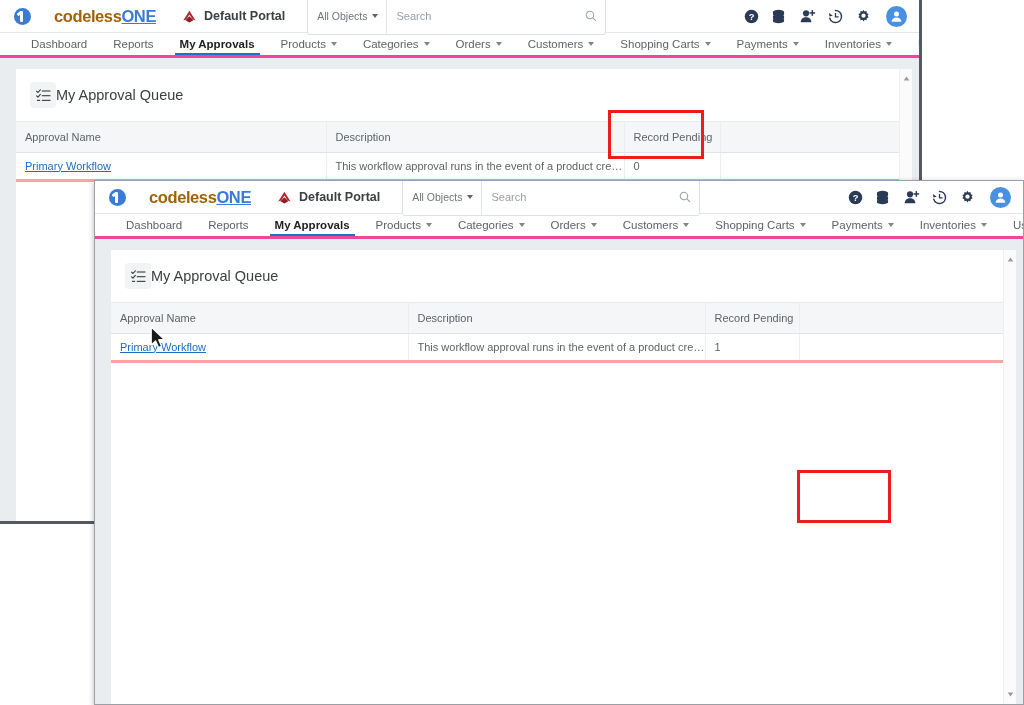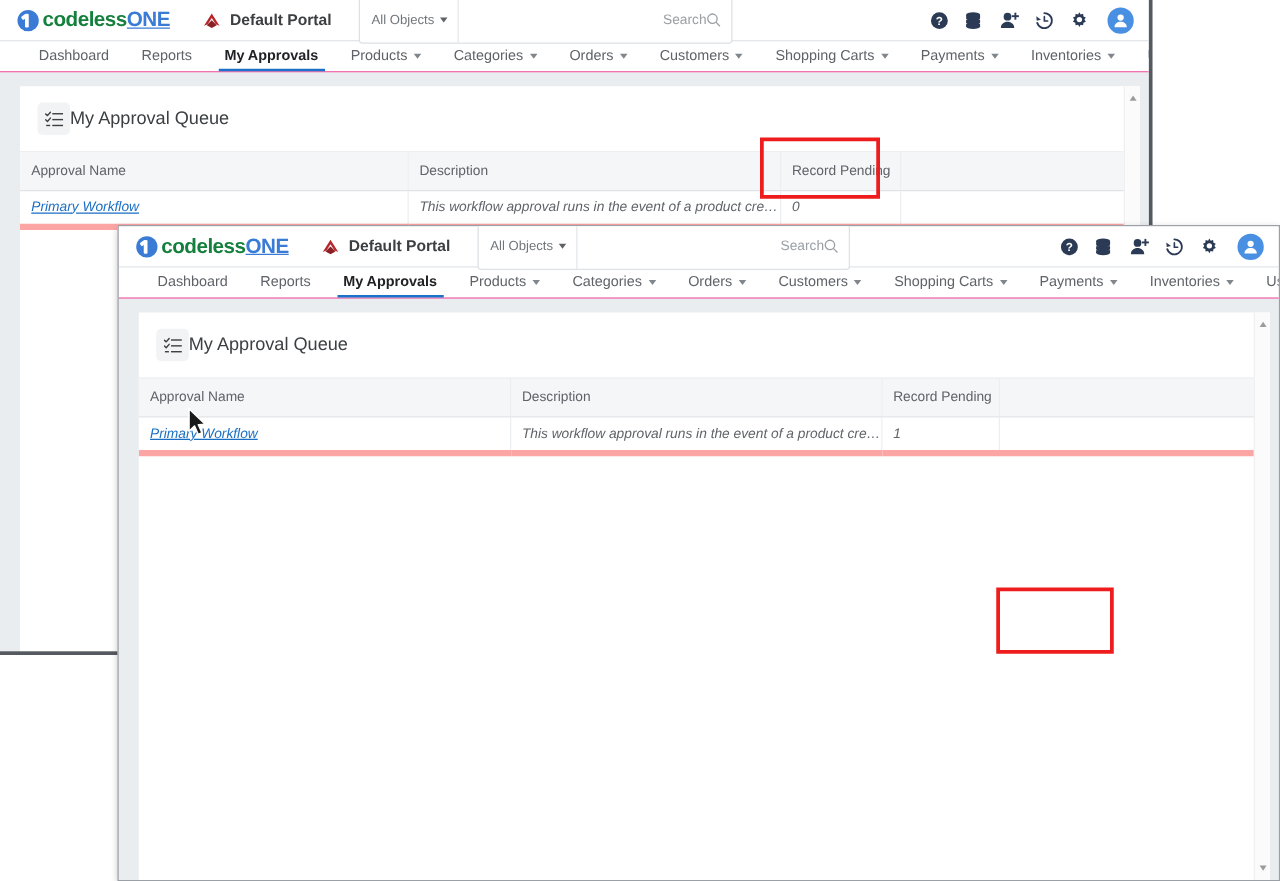--- a/index.html
+++ b/index.html
@@ -53,21 +53,21 @@
     position:absolute; left:6px; top:3px;
     width:3px; height:11px; background:#fff; border-radius:1px;
   }
   .logo-mark::before{
     content:"";
     position:absolute; left:3px; top:4px;
     width:5px; height:3px; background:#fff;
     transform: rotate(-38deg); border-radius:1px;
   }
   .logo-text { font-size: 16.5px; font-weight: 700; letter-spacing: -0.4px; }
-  .logo-text .t1 { color: #15803d; }
+  .logo-text .t1 { color: #a16207; margin-left: 20px; }
   .logo-text .t2 { color: #3a7bd5; text-decoration: underline; }
 
   .portal {
     display: flex; align-items: flex-end; gap: 7px;
     margin-left: 26px;
   }
   .portal-mark {
     width: 15px; height: 13px; position: relative; flex:0 0 auto;
   }
   .portal-mark svg { display:block; }
@@ -89,41 +89,41 @@
     height: 100%;
     border-right: 1px solid #e4e7ea;
     font-size: 10.5px; color: #70757a; white-space: nowrap;
   }
   .caret-sm {
     width: 0; height: 0;
     border-left: 3.5px solid transparent;
     border-right: 3.5px solid transparent;
     border-top: 4px solid #5f6368;
   }
-  .search-ph { flex: 1; padding-left: 9px; font-size: 11px; color: #9aa0a6; text-align: right; }
+  .search-ph { flex: 1; padding-left: 9px; font-size: 11px; color: #9aa0a6; }
   .search-ico { padding-right: 8px; color:#9aa0a6; display:flex; align-items:center;}
 
   .topicons {
     margin-left: auto;
     display: flex; align-items: center; gap: 13px;
   }
   .ticon { width: 15px; height: 15px; display: block; color: #2b3a55; }
   .ticon svg { display:block; }
   .avatar {
     width: 21px; height: 21px; border-radius: 50%;
     background: #4a90e2;
     display: flex; align-items: center; justify-content: center;
     margin-left: 2px;
   }
 
   
   .navbar {
     height: 25px;
     background: #ffffff;
-    border-bottom: 1px solid #ec4899;
+    border-bottom: 3px solid #ec4899;
     display: flex; align-items: stretch;
     padding-left: 18px;
     font-size: 11.5px;
   }
   .navtab {
     display: flex; align-items: center; gap: 5px;
     padding: 0 13px;
     color: #5f6368;
     white-space: nowrap;
     position: relative;
@@ -171,24 +171,24 @@
     color: #5f6368;
     padding: 8px 0 8px 9px;
     border-bottom: 1px solid #e0e3e7;
     border-right: 1px solid #eceff1;
     height: 30px;
   }
   table.grid td {
     font-size: 11px;
     color: #5f6368;
     padding: 7px 0 7px 9px;
-    border-bottom: 5px solid #fca5a5;
+    border-bottom: 3px solid #fca5a5;
     border-right: 1px solid #eceff1;
     height: 28px;
-    overflow: hidden; white-space: nowrap; text-overflow: ellipsis; font-style: italic;
+    overflow: hidden; white-space: nowrap; text-overflow: ellipsis;
   }
   table.grid th:last-child, table.grid td:last-child { border-right: none; }
   a.rowlink { color: #1a6fc4; text-decoration: underline; font-size: 11px; }
 
   
   .vscroll {
     position: absolute;
     top: 0; right: 0; bottom: 0;
     width: 13px;
     background: #fbfbfb;

